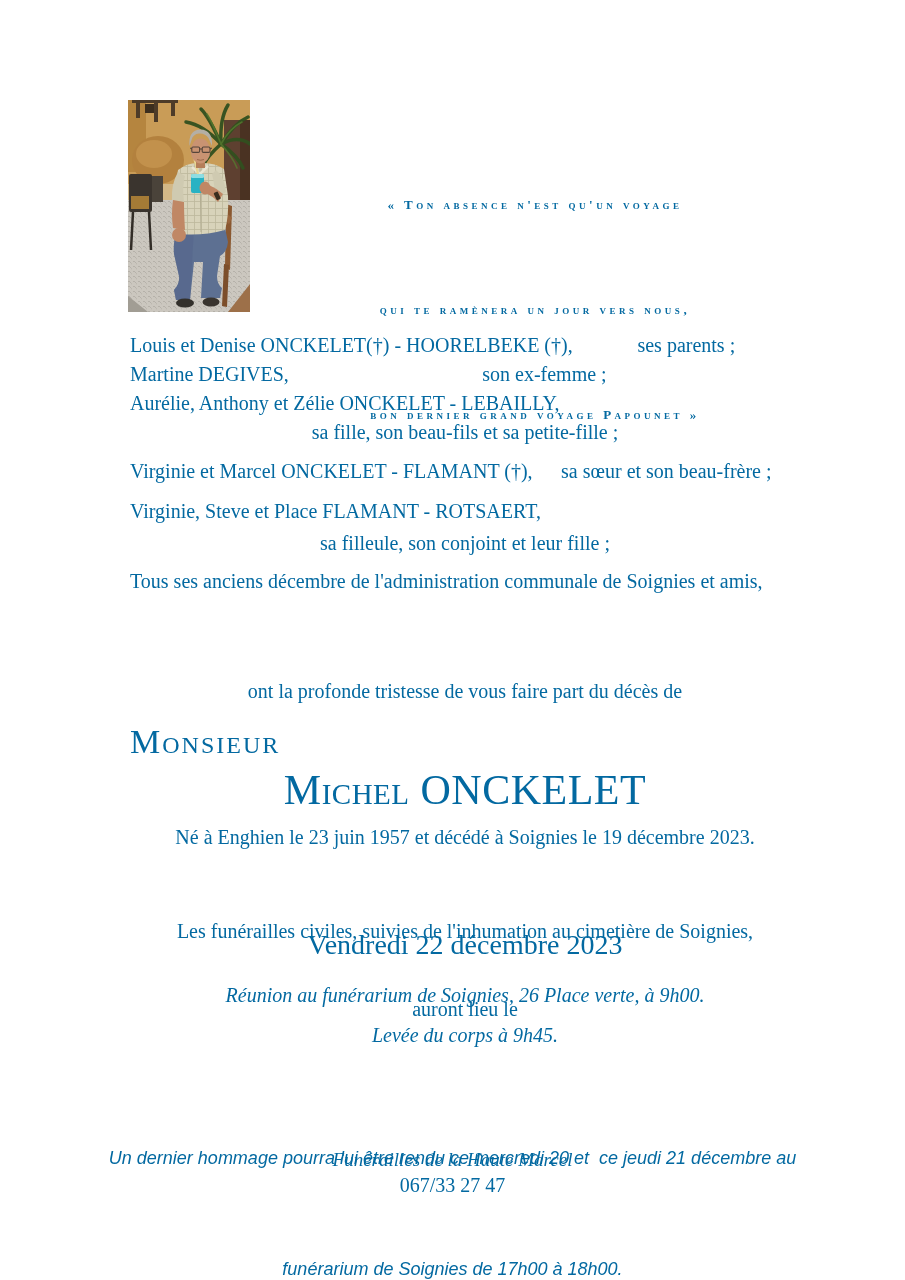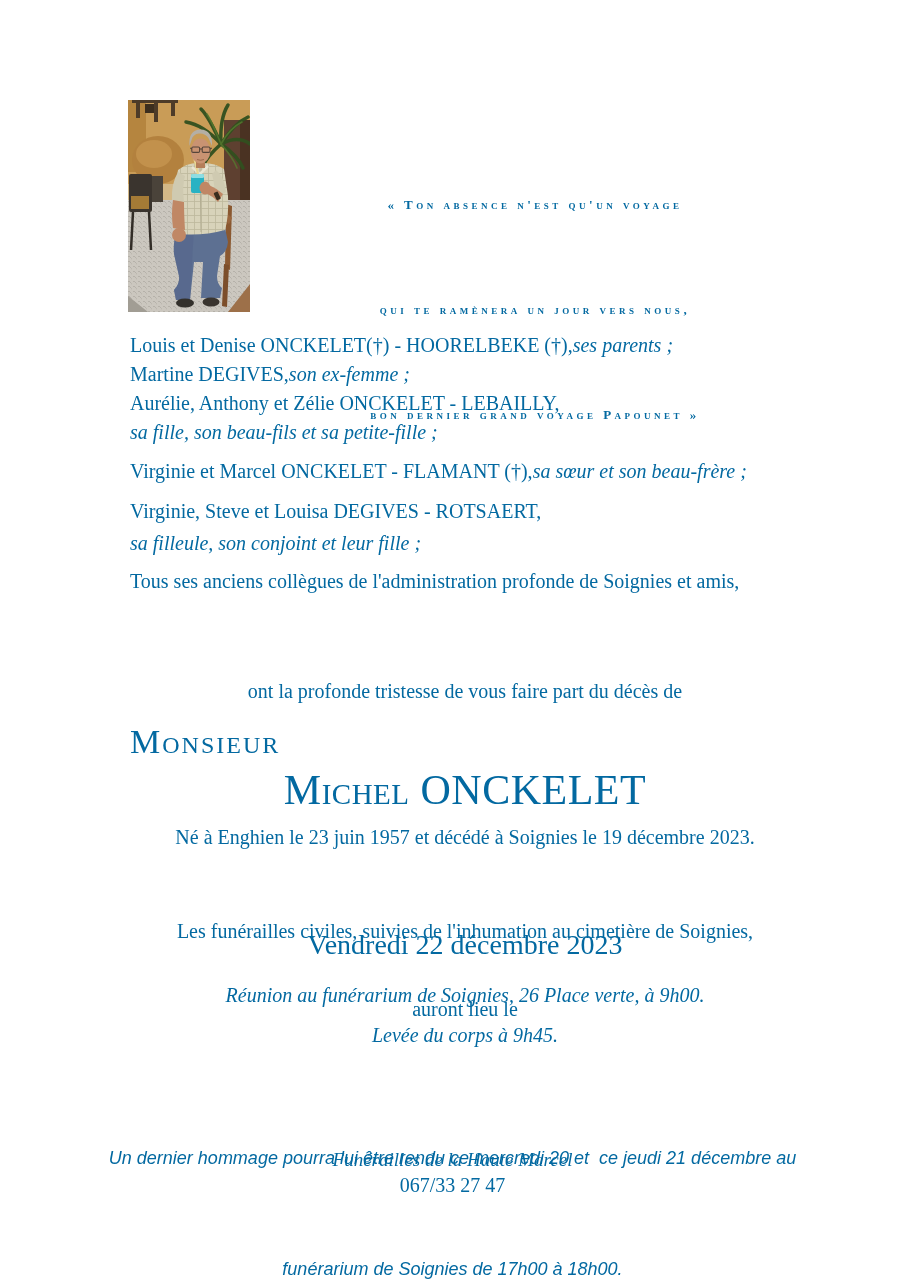--- a/index.html
+++ b/index.html
@@ -29,21 +29,21 @@
     white-space:pre;
   }
 
   
   .family{left:130px;top:331px;width:670px;font-size:20px;}
   .fam-row{
     display:flex;justify-content:space-between;align-items:baseline;
     line-height:29px;white-space:pre;
   }
   .fam-row .names{text-align:left;}
-  .fam-row .relation{font-style:italic;text-align:left;flex:1 1 auto;}
+  .fam-row .relation{text-align:center;flex:1 1 auto;}
   .mt10{margin-top:10px;} .mt11{margin-top:11px;} .mt3{margin-top:3px;} .mt9{margin-top:9px;}
 
   .families-line{left:130px;top:641px;width:670px;font-size:20px;line-height:26px;white-space:pre;}
   .sadness{left:130px;top:678px;width:670px;font-size:20px;line-height:26px;text-align:center;white-space:pre;}
 
   .title{
     left:130px;top:722px;width:670px;
     font-variant:small-caps;font-size:34px;line-height:40px;letter-spacing:2px;white-space:pre;
   }
   .name{
@@ -184,29 +184,29 @@
     </div>
     <div class="fam-row">
       <span class="names"></span>
       <span class="relation">sa fille, son beau-fils et sa petite-fille ;</span>
     </div>
     <div class="fam-row mt10">
       <span class="names">Virginie et Marcel ONCKELET - FLAMANT (†),</span>
       <span class="relation">sa sœur et son beau-frère ;</span>
     </div>
     <div class="fam-row mt11">
-      <span class="names">Virginie, Steve et Louisa DEGIVES - ROTSAERT,</span>
+      <span class="names">Virginie, Steve et Place FLAMANT - ROTSAERT,</span>
       <span class="relation"></span>
     </div>
     <div class="fam-row mt3">
       <span class="names"></span>
       <span class="relation">sa filleule, son conjoint et leur fille ;</span>
     </div>
     <div class="fam-row mt9">
-      <span class="names">Tous ses anciens collègues de l'administration profonde de Soignies et amis,</span>
+      <span class="names">Tous ses anciens décembre de l'administration communale de Soignies et amis,</span>
       <span class="relation"></span>
     </div>
   </div>
 
   <div class="abs sadness">ont la profonde tristesse de vous faire part du décès de</div>
   <div class="abs title">Monsieur</div>
   <div class="abs name">Michel ONCKELET</div>
   <div class="abs birth">Né à Enghien le 23 juin 1957 et décédé à Soignies le 19 décembre 2023.</div>
 
   <div class="abs fun-intro">

